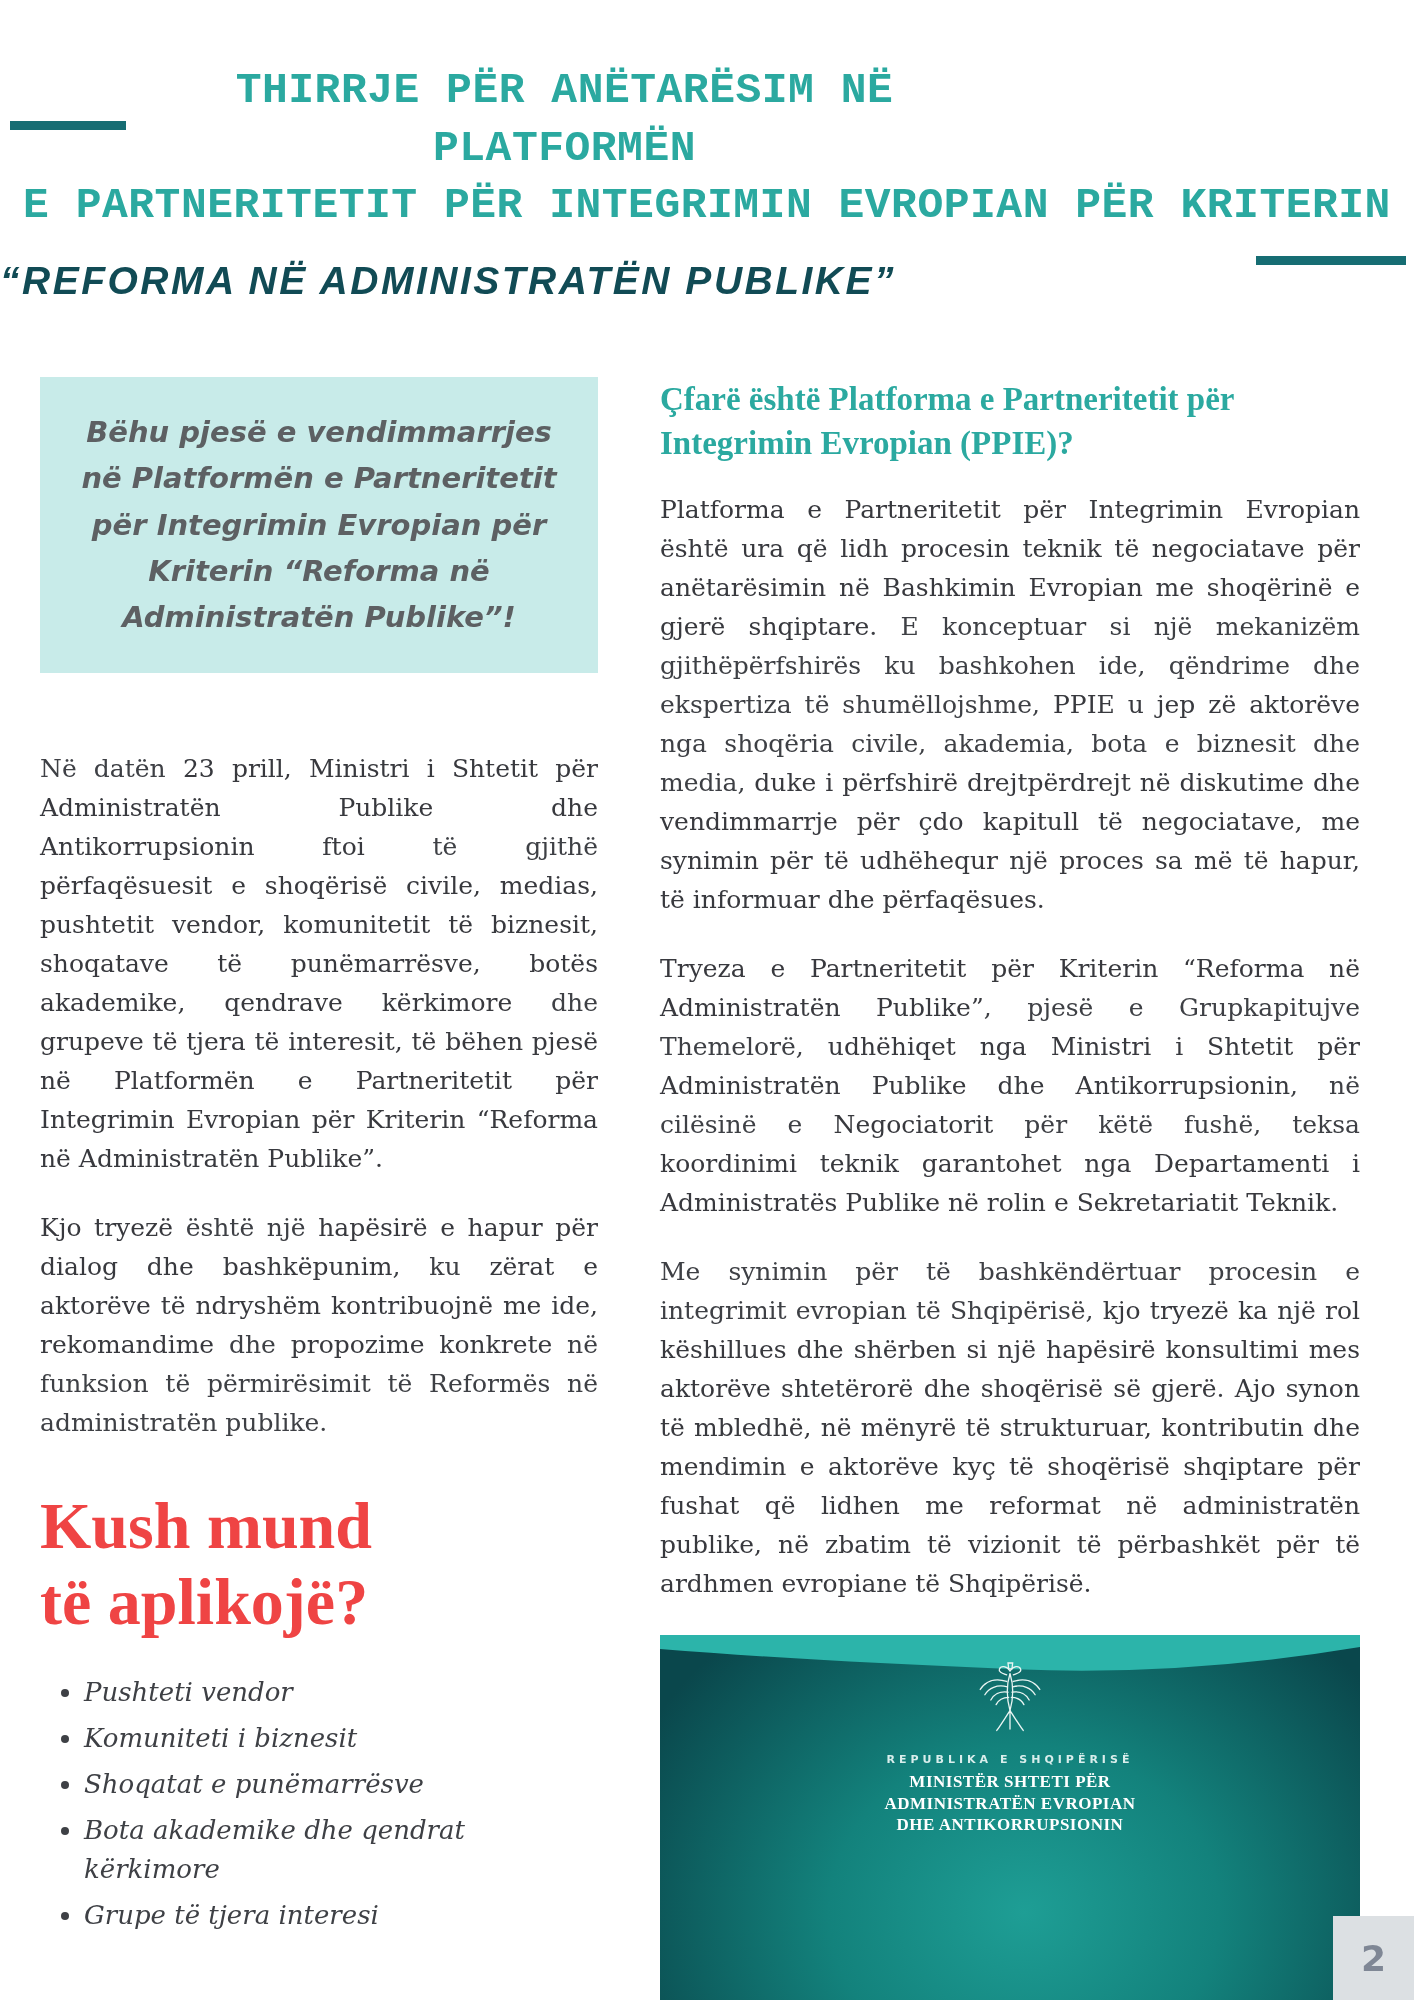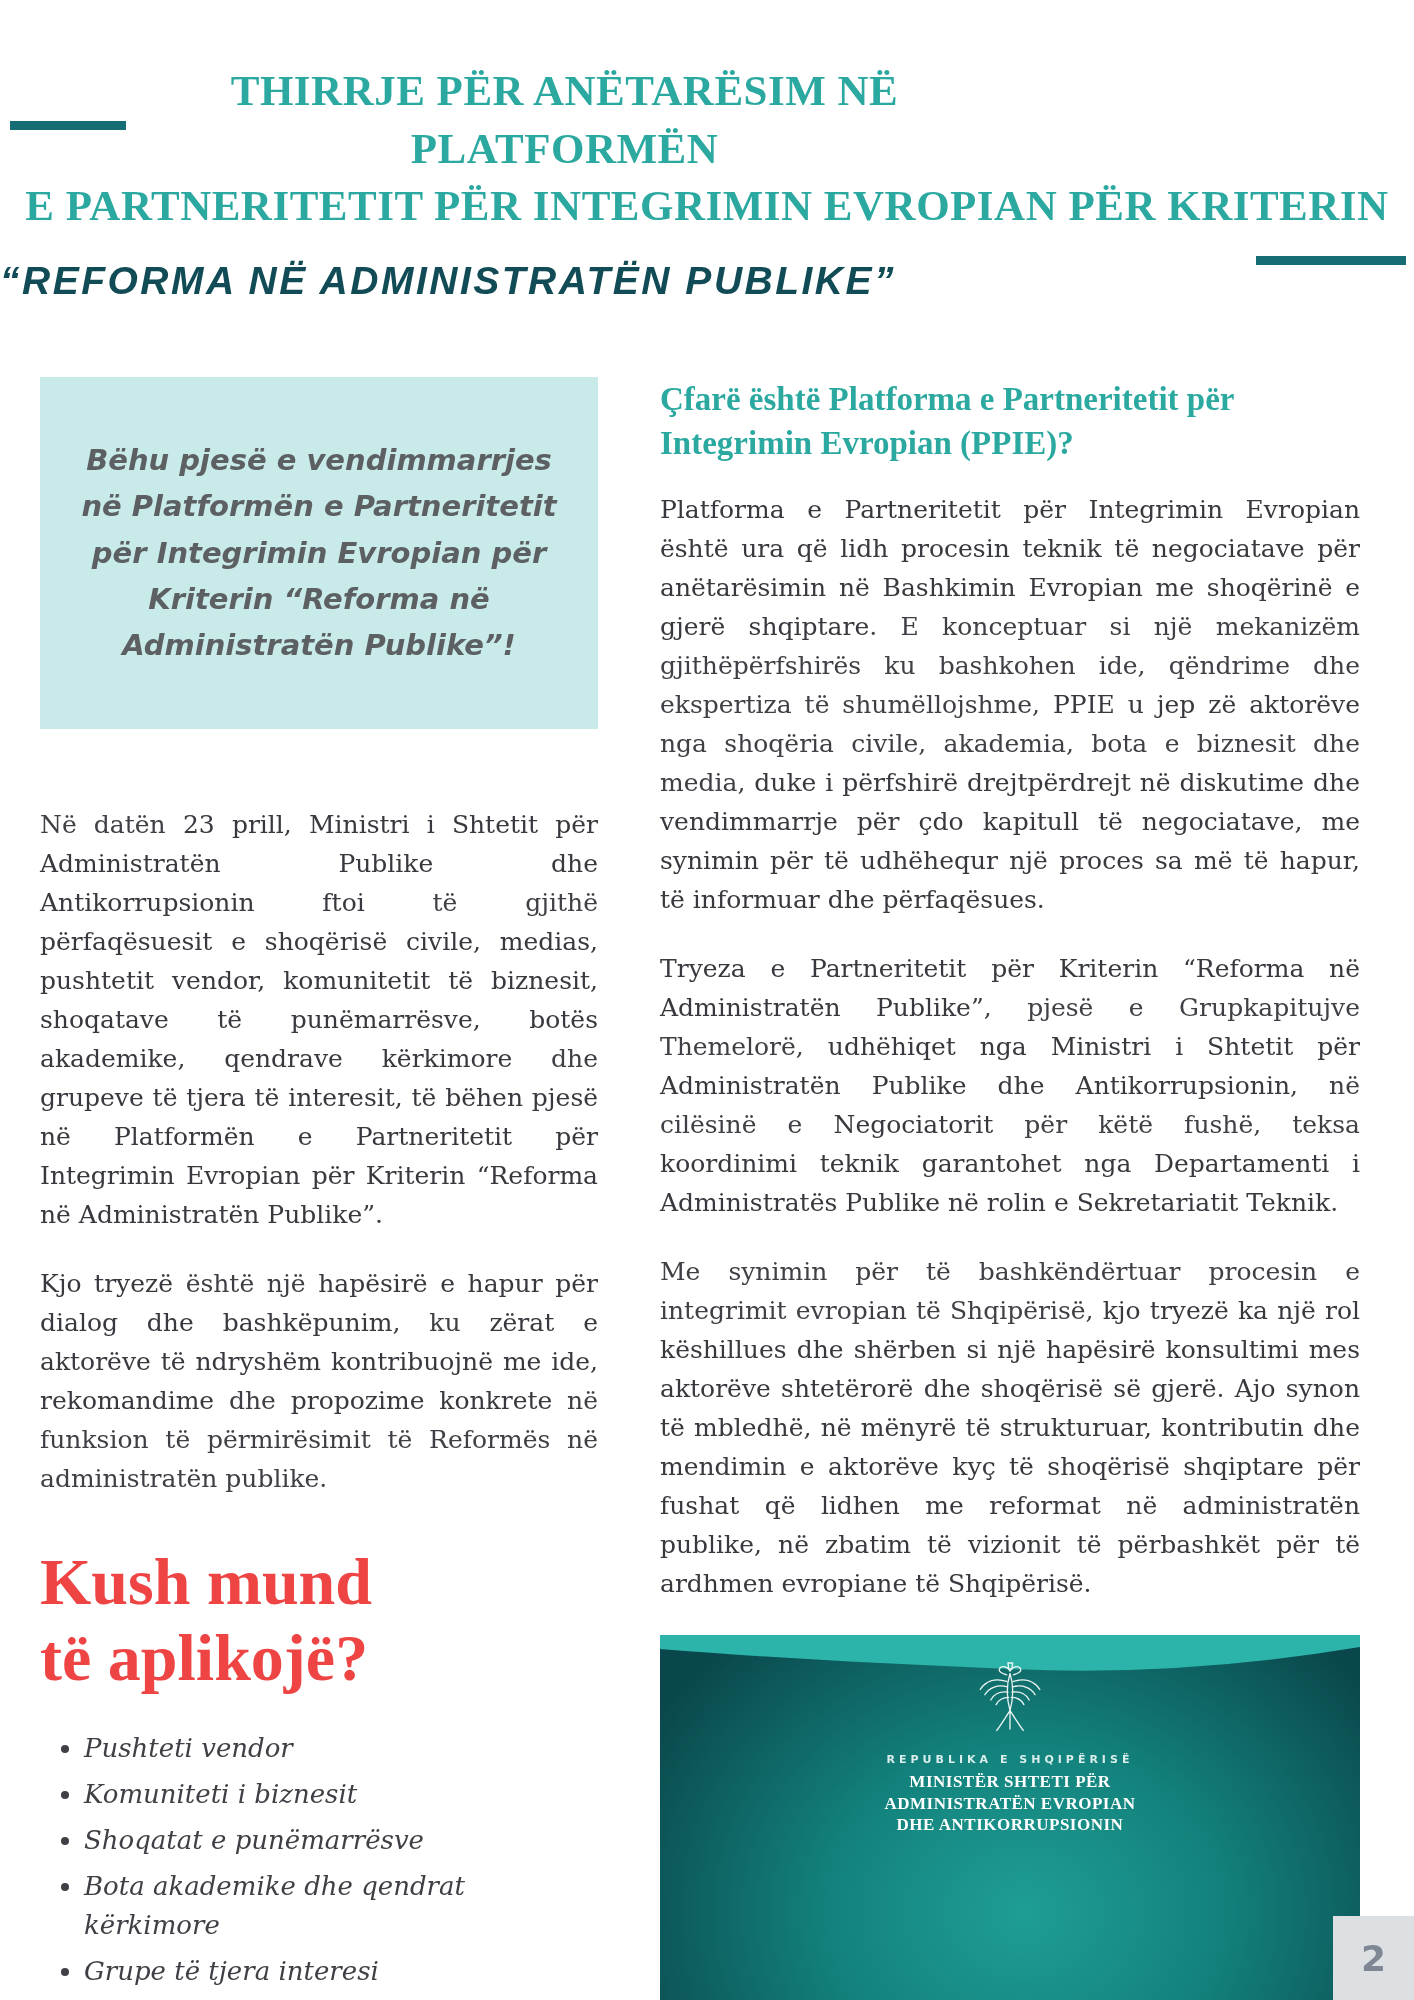--- a/index.html
+++ b/index.html
@@ -1,35 +1,35 @@
 <!DOCTYPE html>
 <html><head>
 <meta charset="utf-8">
 <style>
   html,body{margin:0;padding:0;background:#ffffff;}
   .page{position:relative;width:1414px;height:2000px;background:#ffffff;overflow:hidden;
         font-family:"DejaVu Serif",serif;}
 
   
   .header{padding-top:62px;position:relative;}
-  .h-line{font-family:Liberation Serif, serif;font-weight:700;color:#2BA9A0;
+  .h-line{font-family:Liberation Mono, monospace;font-weight:700;color:#2BA9A0;
           font-size:43px;line-height:1.34;letter-spacing:.5px;text-align:center;}
   .h-line1{padding-left:135px;padding-right:420px;}
   .h-line3{font-family:"Liberation Sans",sans-serif;font-style:italic;font-weight:700;
            color:#114B55;font-size:39px;letter-spacing:2.5px;text-align:left;margin-top:24px;}
   .dash{position:absolute;height:9px;background:#166D73;}
   .dash-left{left:10px;top:121px;width:116px;}
   .dash-right{right:8px;top:256px;width:150px;}
 
   
   .columns{display:flex;justify-content:space-between;padding:0 54px 0 40px;margin-top:74px;}
   .col-left{width:558px;flex:none;}
   .col-right{width:700px;flex:none;}
 
-  .highlight-box{background:#C8EBE9;height:352px;display:flex;align-items:center;
+  .highlight-box{background:#C8EBE9;height:296px;display:flex;align-items:center;
                  justify-content:flex-end;padding:0 38px;box-sizing:border-box;}
   .highlight-text{font-family:"DejaVu Sans",sans-serif;font-weight:700;font-style:italic;
                   color:#5D6063;font-size:29px;line-height:1.6;text-align:center;}
 
   .body-par{color:#3E4045;font-size:25px;line-height:1.56;text-align:justify;}
   .body-par .b{font-weight:400;color:#38393E;}
   .mt-par{margin-top:30px;}
   .col-left .first-par{margin-top:76px;}
 
   .teal-heading{font-family:"Liberation Serif",serif;font-weight:700;color:#ef4444;

